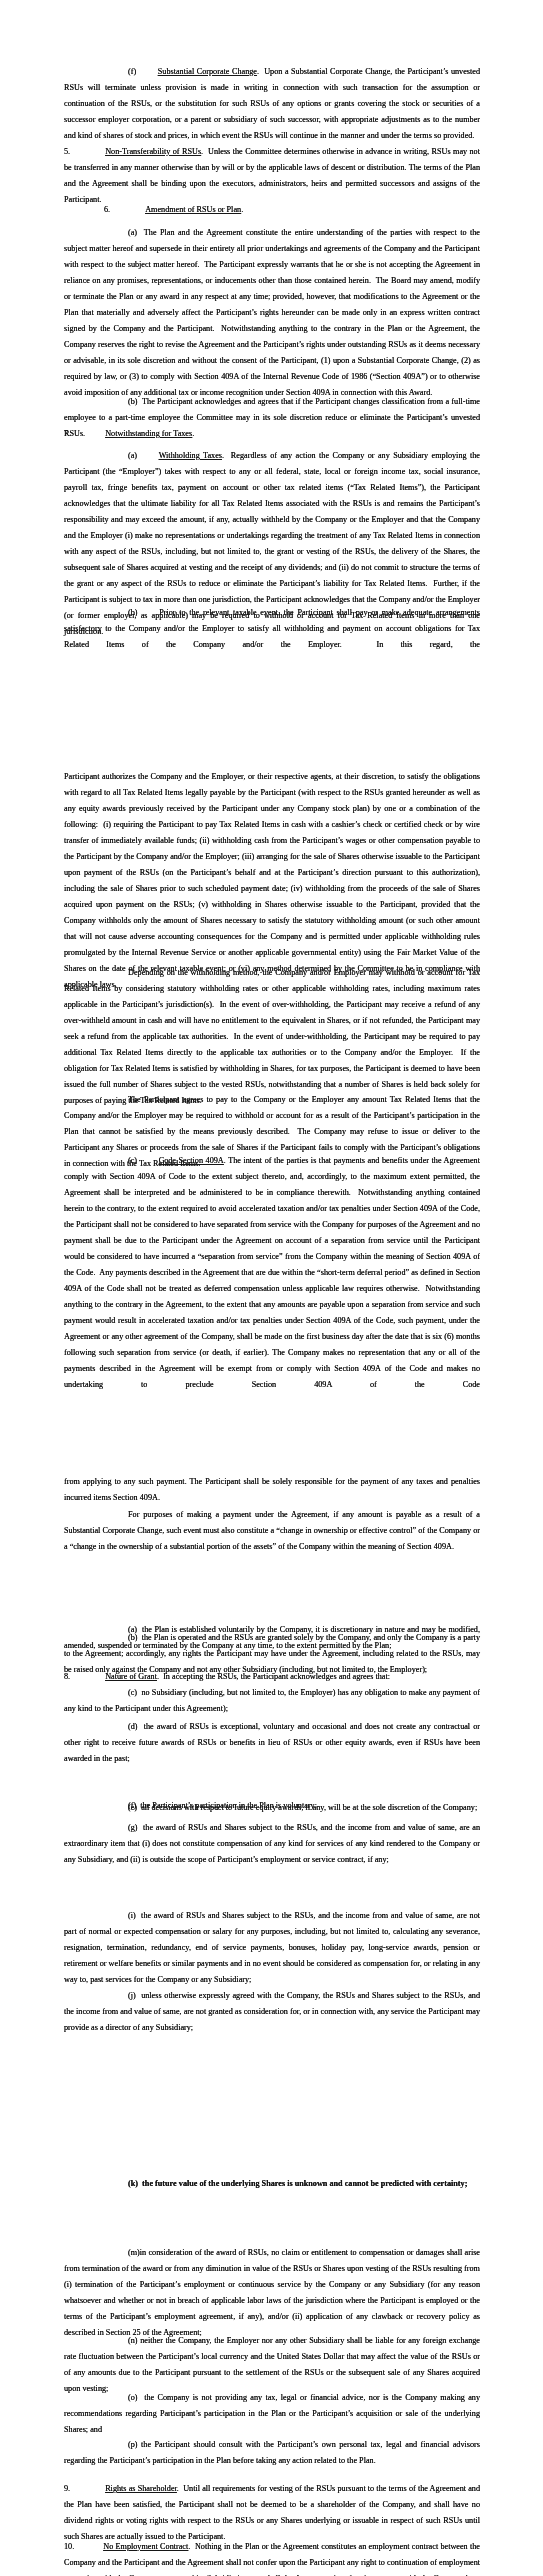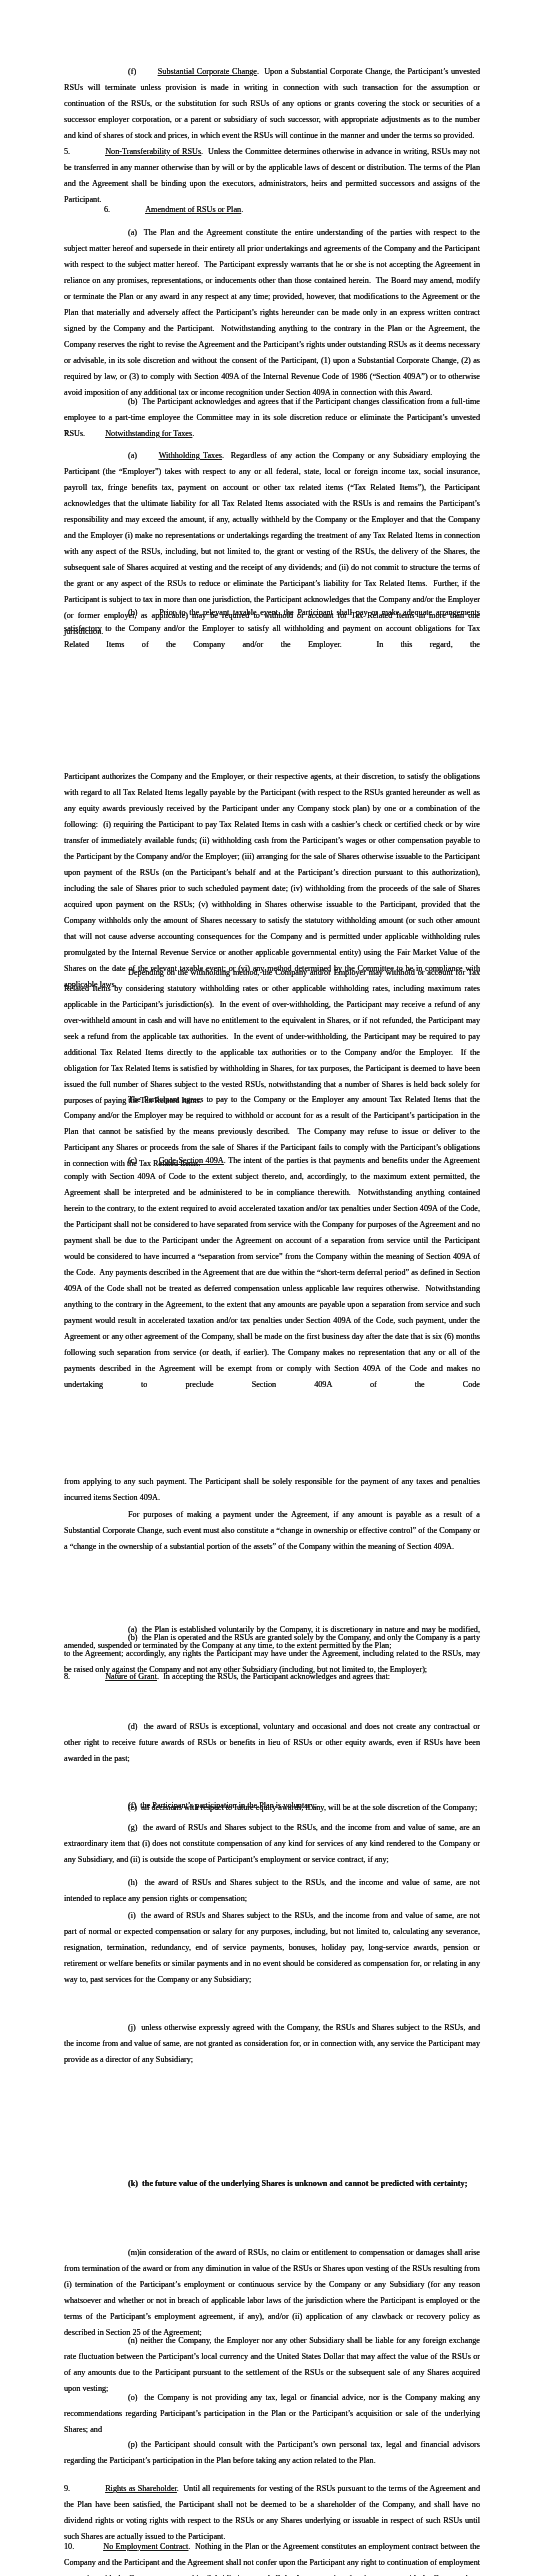--- a/index.html
+++ b/index.html
@@ -28,27 +28,27 @@
     <div class="block indent jlast" style="top: 605px;"><span>(b)</span><span class="tab t2"></span><span>Prior to the relevant taxable event, the Participant shall pay or make adequate arrangements satisfactory to the Company and/or the Employer to satisfy all withholding and payment on account obligations for Tax Related Items of the Company and/or the Employer.&nbsp; In this regard, the</span></div>
     <div class="block" style="top: 769px;"><span>Participant authorizes the Company and the Employer, or their respective agents, at their discretion, to satisfy the obligations with regard to all Tax Related Items legally payable by the Participant (with respect to the RSUs granted hereunder as well as any equity awards previously received by the Participant under any Company stock plan) by one or a combination of the following:&nbsp; (i) requiring the Participant to pay Tax Related Items in cash with a cashier’s check or certified check or by wire transfer of immediately available funds; (ii) withholding cash from the Participant’s wages or other compensation payable to the Participant by the Company and/or the Employer; (iii) arranging for the sale of Shares otherwise issuable to the Participant upon payment of the RSUs (on the Participant’s behalf and at the Participant’s direction pursuant to this authorization), including the sale of Shares prior to such scheduled payment date; (iv) withholding from the proceeds of the sale of Shares acquired upon payment on the RSUs; (v) withholding in Shares otherwise issuable to the Participant, provided that the Company withholds only the amount of Shares necessary to satisfy the statutory withholding amount (or such other amount that will not cause adverse accounting consequences for the Company and is permitted under applicable withholding rules promulgated by the Internal Revenue Service or another applicable governmental entity) using the Fair Market Value of the Shares on the date of the relevant taxable event; or (vi) any method determined by the Committee to be in compliance with applicable laws.</span></div>
     <div class="block indent" style="top: 965px;"><span>Depending on the withholding method, the Company and/or Employer may withhold or account for Tax Related Items by considering statutory withholding rates or other applicable withholding rates, including maximum rates applicable in the Participant’s jurisdiction(s).&nbsp; In the event of over-withholding, the Participant may receive a refund of any over-withheld amount in cash and will have no entitlement to the equivalent in Shares, or if not refunded, the Participant may seek a refund from the applicable tax authorities.&nbsp; In the event of under-withholding, the Participant may be required to pay additional Tax Related Items directly to the applicable tax authorities or to the Company and/or the Employer.&nbsp; If the obligation for Tax Related Items is satisfied by withholding in Shares, for tax purposes, the Participant is deemed to have been issued the full number of Shares subject to the vested RSUs, notwithstanding that a number of Shares is held back solely for purposes of paying the Tax Related Items.</span></div>
     <div class="block indent" style="top: 1092px;"><span>The Participant agrees to pay to the Company or the Employer any amount Tax Related Items that the Company and/or the Employer may be required to withhold or account for as a result of the Participant’s participation in the Plan that cannot be satisfied by the means previously described.&nbsp; The Company may refuse to issue or deliver to the Participant any Shares or proceeds from the sale of Shares if the Participant fails to comply with the Participant’s obligations in connection with the Tax Related Items.</span></div>
     <div class="block indent jlast" style="top: 1153px;"><span>(c)</span><span class="tab t2"></span><span class="u">Code Section 409A</span><span>. The intent of the parties is that payments and benefits under the Agreement comply with Section 409A of Code to the extent subject thereto, and, accordingly, to the maximum extent permitted, the Agreement shall be interpreted and be administered to be in compliance therewith.&nbsp; Notwithstanding anything contained herein to the contrary, to the extent required to avoid accelerated taxation and/or tax penalties under Section 409A of the Code, the Participant shall not be considered to have separated from service with the Company for purposes of the Agreement and no payment shall be due to the Participant under the Agreement on account of a separation from service until the Participant would be considered to have incurred a “separation from service” from the Company within the meaning of Section 409A of the Code.&nbsp; Any payments described in the Agreement that are due within the “short-term deferral period” as defined in Section 409A of the Code shall not be treated as deferred compensation unless applicable law requires otherwise.&nbsp; Notwithstanding anything to the contrary in the Agreement, to the extent that any amounts are payable upon a separation from service and such payment would result in accelerated taxation and/or tax penalties under Section 409A of the Code, such payment, under the Agreement or any other agreement of the Company, shall be made on the first business day after the date that is six (6) months following such separation from service (or death, if earlier). The Company makes no representation that any or all of the payments described in the Agreement will be exempt from or comply with Section 409A of the Code and makes no undertaking to preclude Section 409A of the Code</span></div>
     <div class="block" style="top: 1474px;"><span>from applying to any such payment. The Participant shall be solely responsible for the payment of any taxes and penalties incurred items Section 409A.</span></div>
     <div class="block indent" style="top: 1507px;"><span>For purposes of making a payment under the Agreement, if any amount is payable as a result of a Substantial Corporate Change, such event must also constitute a “change in ownership or effective control” of the Company or a “change in the ownership of a substantial portion of the assets” of the Company within the meaning of Section 409A.</span></div>
     <div class="block" style="top: 1653px; margin-top: 16px;"><span>8.</span><span class="tab t1"></span><span class="u">Nature of Grant</span><span>.&nbsp; In accepting the RSUs, the Participant acknowledges and agrees that:</span></div>
     <div class="block indent" style="top: 1622px;"><span>(a)&nbsp; the Plan is established voluntarily by the Company, it is discretionary in nature and may be modified, amended, suspended or terminated by the Company at any time, to the extent permitted by the Plan;</span></div>
     <div class="block indent" style="top: 1630px;"><span>(b)&nbsp; the Plan is operated and the RSUs are granted solely by the Company, and only the Company is a party to the Agreement; accordingly, any rights the Participant may have under the Agreement, including related to the RSUs, may be raised only against the Company and not any other Subsidiary (including, but not limited to, the Employer);</span></div>
+    <div class="block indent" style="top: 1685px;"><span>(c)&nbsp; no Subsidiary (including, but not limited to, the Employer) has any obligation to make any payment of any kind to the Participant under this Agreement);</span></div>
     <div class="block indent" style="top: 1719px;"><span>(d)&nbsp; the award of RSUs is exceptional, voluntary and occasional and does not create any contractual or other right to receive future awards of RSUs or benefits in lieu of RSUs or other equity awards, even if RSUs have been awarded in the past;</span></div>
     <div class="block indent" style="top: 1764px; margin-top: 36px;"><span>(e)&nbsp; all decisions with respect to future equity awards, if any, will be at the sole discretion of the Company;</span></div>
     <div class="block indent" style="top: 1798px;"><span>(f)&nbsp; the Participant’s participation in the Plan is voluntary;</span></div>
     <div class="block indent" style="top: 1820px;"><span>(g)&nbsp; the award of RSUs and Shares subject to the RSUs, and the income from and value of same, are an extraordinary item that (i) does not constitute compensation of any kind for services of any kind rendered to the Company or any Subsidiary, and (ii) is outside the scope of Participant’s employment or service contract, if any;</span></div>
-    <div class="block indent" style="top: 1875px;"><span>(h)&nbsp; the award of RSUs and Shares subject to the RSUs, and the income and value of same, are not intended to replace any pension rights or compensation;</span></div>
     <div class="block indent" style="top: 1908px;"><span>(i)&nbsp; the award of RSUs and Shares subject to the RSUs, and the income from and value of same, are not part of normal or expected compensation or salary for any purposes, including, but not limited to, calculating any severance, resignation, termination, redundancy, end of service payments, bonuses, holiday pay, long-service awards, pension or retirement or welfare benefits or similar payments and in no event should be considered as compensation for, or relating in any way to, past services for the Company or any Subsidiary;</span></div>
-    <div class="block indent" style="top: 1988px; margin-top: 32px;"><span>(j)&nbsp; unless otherwise expressly agreed with the Company, the RSUs and Shares subject to the RSUs, and the income from and value of same, are not granted as consideration for, or in connection with, any service the Participant may provide as a director of any Subsidiary;</span></div>
+    <div class="block indent" style="top: 1988px;"><span>(j)&nbsp; unless otherwise expressly agreed with the Company, the RSUs and Shares subject to the RSUs, and the income from and value of same, are not granted as consideration for, or in connection with, any service the Participant may provide as a director of any Subsidiary;</span></div>
     <div class="block indent" style="top: 2176px; font-weight: bold;"><span>(k)&nbsp; the future value of the underlying Shares is unknown and cannot be predicted with certainty;</span></div>
     <div class="block indent" style="top: 2245px;"><span>(m)in consideration of the award of RSUs, no claim or entitlement to compensation or damages shall arise from termination of the award or from any diminution in value of the RSUs or Shares upon vesting of the RSUs resulting from (i) termination of the Participant’s employment or continuous service by the Company or any Subsidiary (for any reason whatsoever and whether or not in breach of applicable labor laws of the jurisdiction where the Participant is employed or the terms of the Participant’s employment agreement, if any), and/or (ii) application of any clawback or recovery policy as described in Section 25 of the Agreement;</span></div>
     <div class="block indent" style="top: 2333px;"><span>(n) neither the Company, the Employer nor any other Subsidiary shall be liable for any foreign exchange rate fluctuation between the Participant’s local currency and the United States Dollar that may affect the value of the RSUs or of any amounts due to the Participant pursuant to the settlement of the RSUs or the subsequent sale of any Shares acquired upon vesting;</span></div>
     <div class="block indent" style="top: 2390px;"><span>(o)&nbsp; the Company is not providing any tax, legal or financial advice, nor is the Company making any recommendations regarding Participant’s participation in the Plan or the Participant’s acquisition or sale of the underlying Shares; and</span></div>
     <div class="block indent" style="top: 2437px;"><span>(p) the Participant should consult with the Participant’s own personal tax, legal and financial advisors regarding the Participant’s participation in the Plan before taking any action related to the Plan.</span></div>
     <div class="block" style="top: 2481px;"><span>9.</span><span class="tab t1"></span><span class="u">Rights as Shareholder</span><span>.&nbsp; Until all requirements for vesting of the RSUs pursuant to the terms of the Agreement and the Plan have been satisfied, the Participant shall not be deemed to be a shareholder of the Company, and shall have no dividend rights or voting rights with respect to the RSUs or any Shares underlying or issuable in respect of such RSUs until such Shares are actually issued to the Participant.</span></div>
     <div class="block" style="top: 2539px;"><span>10.</span><span class="tab t1b"></span><span class="u">No Employment Contract</span><span>.&nbsp; Nothing in the Plan or the Agreement constitutes an employment contract between the Company and the Participant and the Agreement shall not confer upon the Participant any right to continuation of employment or service with the Company or any of its Subsidiaries, nor shall the Agreement interfere in any way with the Company’s or any of its Subsidiaries right to terminate the Participant’s employment or service at any time, with or without cause (subject to any employment agreement a Participant may otherwise have with the Company or a Subsidiary thereof and/or applicable law).</span></div>
   </div>
 
 

